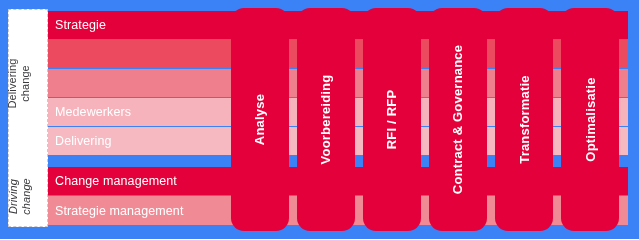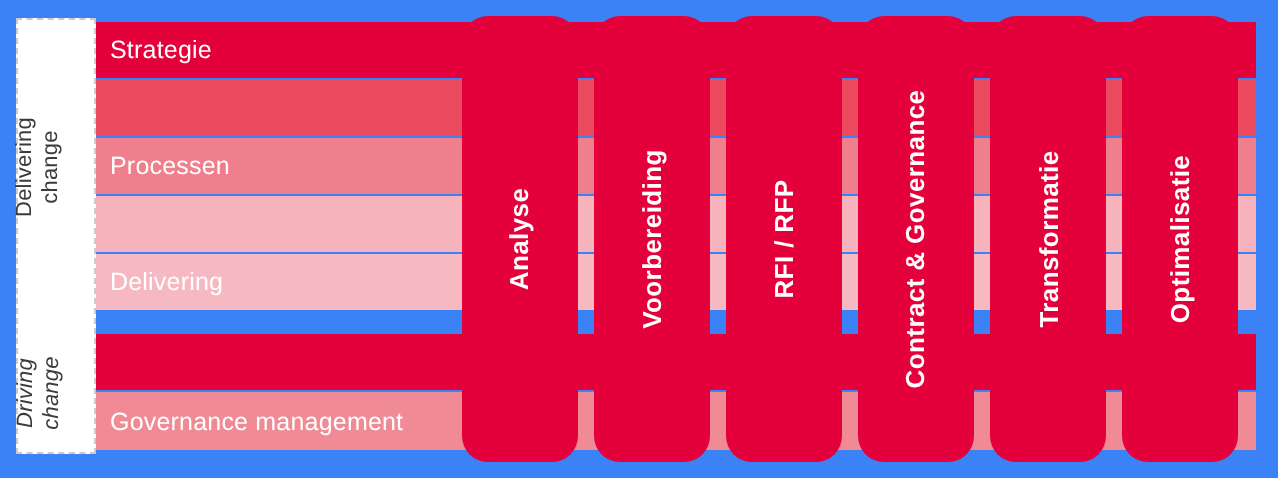--- a/index.html
+++ b/index.html
@@ -131,27 +131,28 @@
 </head>
 <body>
 
 <div id="diagram">
 
   <div class="bars">
       <div class="bar" style="top: 11px; height: 28px; background: rgb(228, 0, 58);"></div>
       <div class="bar-label" style="top: 25px;">Strategie</div>
       <div class="bar" style="top: 40px; height: 28px; background: rgb(236, 74, 94);"></div>
       <div class="bar" style="top: 69px; height: 28px; background: rgb(240, 127, 142);"></div>
-      <div class="bar-label" style="top: 83px;">Processen</div>
       <div class="bar" style="top: 98px; height: 28px; background: rgb(247, 179, 187);"></div>
+      <div class="bar-label" style="top: 112px;">Medewerkers</div>
       <div class="bar" style="top: 127px; height: 28px; background: rgb(247, 185, 193);"></div>
       <div class="bar-label" style="top: 141px;">Delivering</div>
       <div class="bar" style="top: 167px; height: 28px; background: rgb(228, 0, 58);"></div>
+      <div class="bar-label" style="top: 181px;">Change management</div>
       <div class="bar" style="top: 196px; height: 29px; background: rgb(240, 139, 150);"></div>
-      <div class="bar-label" style="top: 210.5px;">Governance management</div>
+      <div class="bar-label" style="top: 210.5px;">Strategie management</div>
     </div>
 
   <div class="label-box"></div>
 
   <div class="group-label" id="group-delivering">
     <span class="rot">
       <span class="l1">Delivering</span>
       <span class="l2">change</span>
     </span>
   </div>

